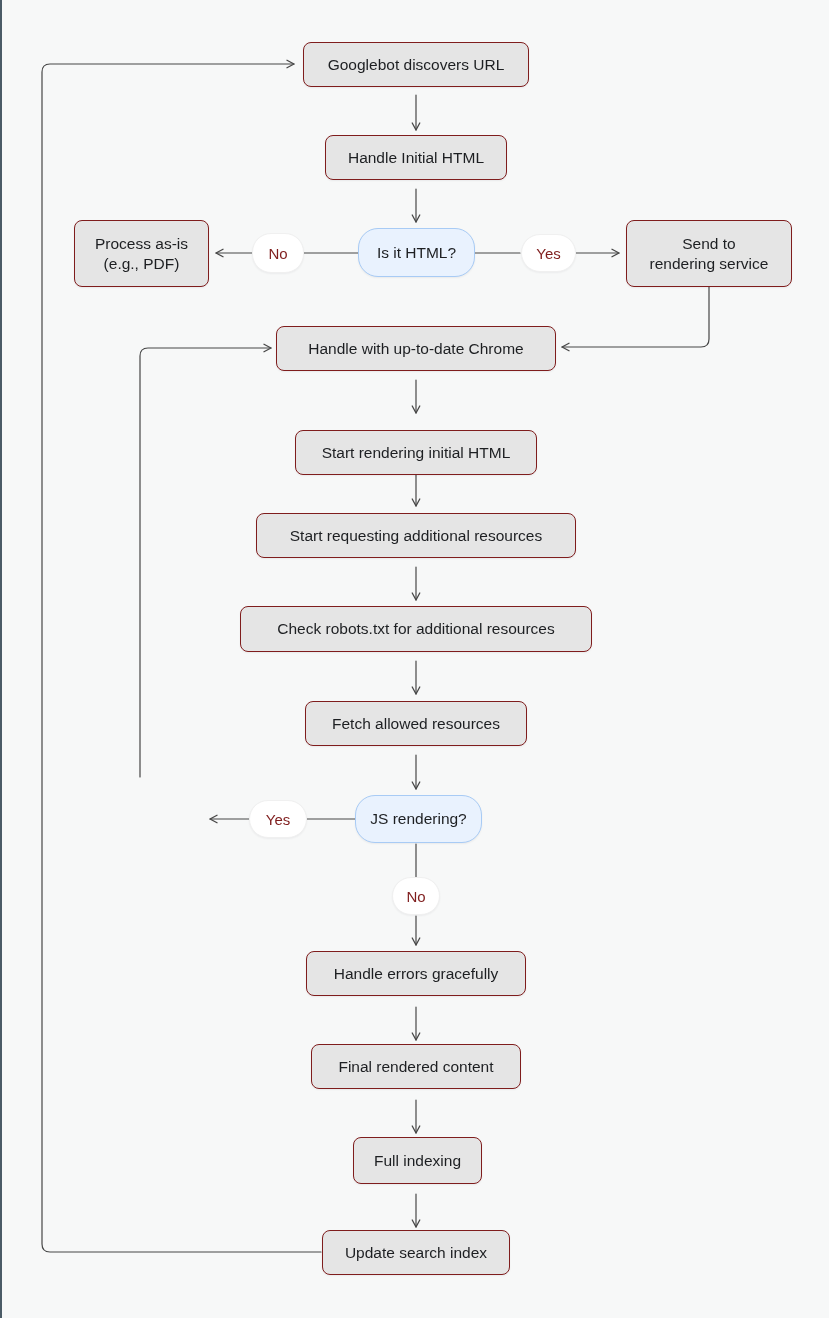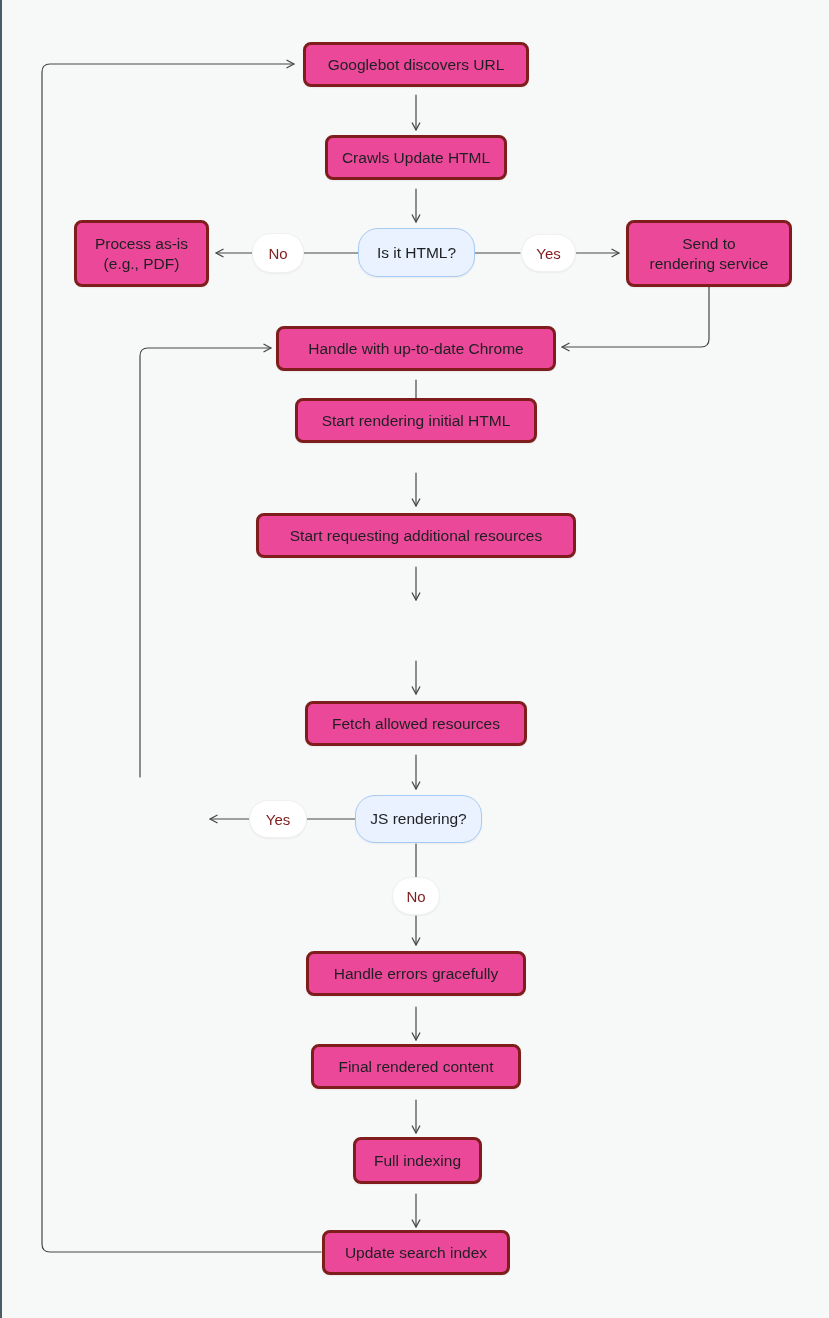--- a/index.html
+++ b/index.html
@@ -12,22 +12,22 @@
   }
   .left-strip{
     position:absolute;left:0;top:0;width:2px;height:1318px;
     background:#4b5b66;
   }
   .edges{position:absolute;left:0;top:0;width:829px;height:1318px;}
   .node{
     position:absolute;
     display:flex;align-items:center;justify-content:center;
     box-sizing:border-box;
-    background:#ec4899;
-    border:3px solid #7f1d1d;
+    background:#e5e5e5;
+    border:1px solid #7f1d1d;
     border-radius:8px;
     box-shadow:0 1px 2px rgba(16,24,40,0.06);
     color:#1d1f22;
     font-size:15.5px;
     line-height:1.26;
     text-align:center;
     white-space:pre-line;
     z-index:2;
   }
   .decision{
@@ -87,36 +87,37 @@
     <path d="M416,1100 V1133" marker-end="url(#arr)"></path>
     <path d="M416,1194 V1227" marker-end="url(#arr)"></path>
 
     <path d="M321,1252 H50 Q42,1252 42,1244 V72 Q42,64 50,64 H294" marker-end="url(#arr)"></path>
   </svg>
 
   <div class="left-strip"></div>
 
   <div class="node" style="left:303px;top:42px;width:226px;height:45px;">Googlebot discovers URL</div>
 
-  <div class="node" style="left:325px;top:135px;width:182px;height:45px;">Crawls Update HTML</div>
+  <div class="node" style="left:325px;top:135px;width:182px;height:45px;">Handle Initial HTML</div>
 
   <div class="node decision" style="left:358px;top:228px;width:117px;height:49px;">Is it HTML?</div>
 
   <div class="node" style="left:74px;top:220px;width:135px;height:67px;">Process as-is
 (e.g., PDF)</div>
 
   <div class="node" style="left:626px;top:220px;width:166px;height:67px;">Send to
 rendering service</div>
 
   <div class="node" style="left:276px;top:326px;width:280px;height:45px;">Handle with up-to-date Chrome</div>
 
-  <div class="node" style="left:295px;top:398px;width:242px;height:45px;">Start rendering initial HTML</div>
+  <div class="node" style="left:295px;top:430px;width:242px;height:45px;">Start rendering initial HTML</div>
 
   <div class="node" style="left:256px;top:513px;width:320px;height:45px;">Start requesting additional resources</div>
 
+  <div class="node" style="left:240px;top:606px;width:352px;height:46px;">Check robots.txt for additional resources</div>
 
   <div class="node" style="left:305px;top:701px;width:222px;height:45px;">Fetch allowed resources</div>
 
   <div class="node decision" style="left:355px;top:795px;width:127px;height:48px;">JS rendering?</div>
 
 
   <div class="node" style="left:306px;top:951px;width:220px;height:45px;">Handle errors gracefully</div>
 
   <div class="node" style="left:311px;top:1044px;width:210px;height:45px;">Final rendered content</div>
 

